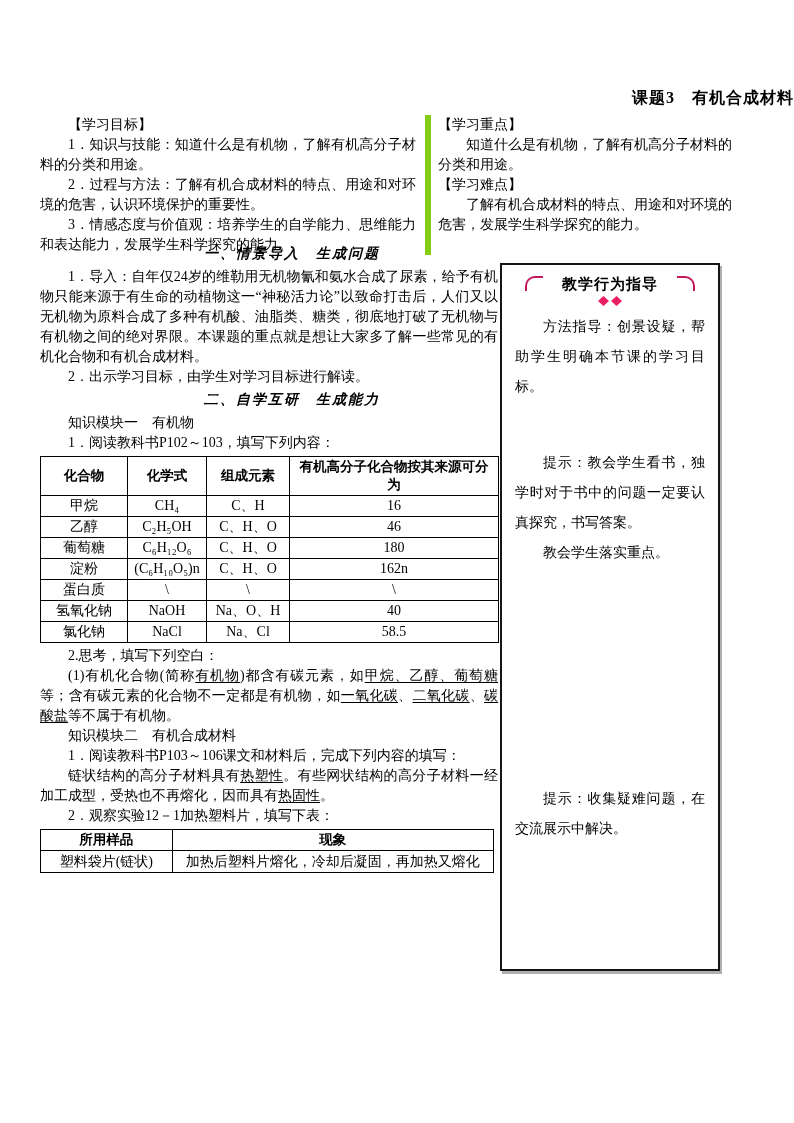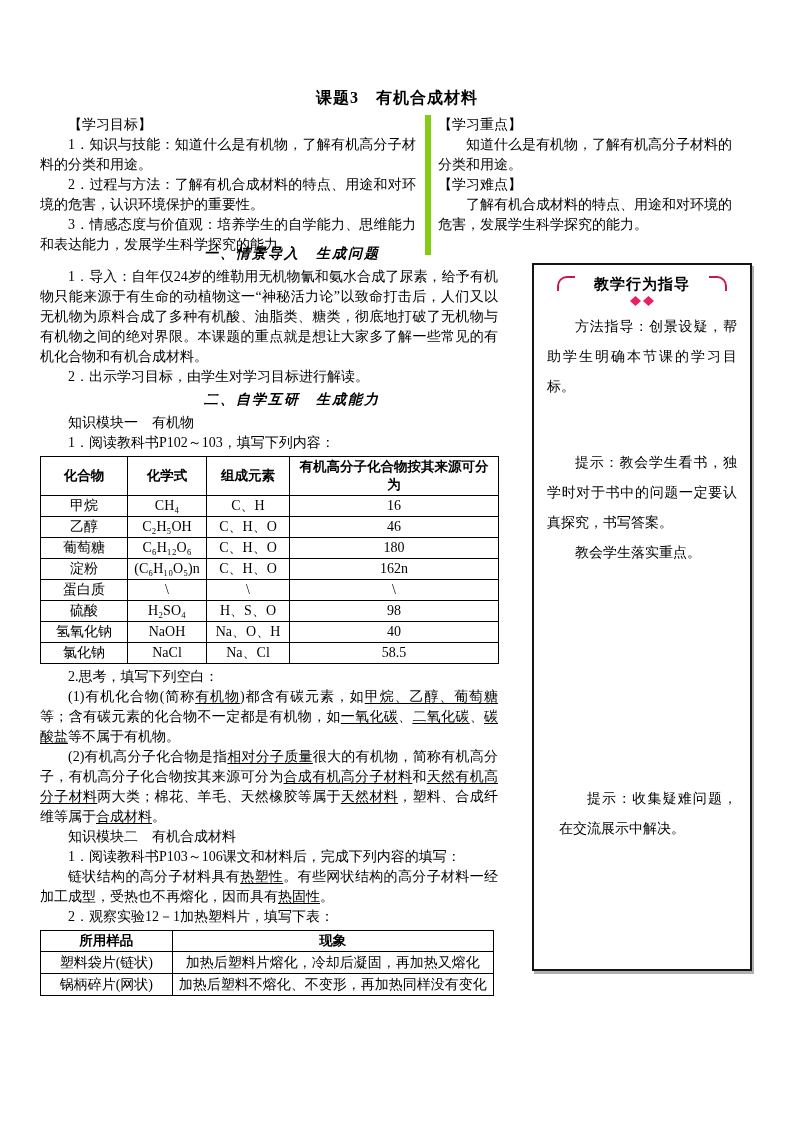--- a/index.html
+++ b/index.html
@@ -6,21 +6,21 @@
   body {
     width:794px; height:1123px; background:#ffffff; position:relative;
     font-family:"Liberation Serif","DejaVu Serif",serif;
     color:#000; font-size:14px; overflow:hidden;
   }
   p { margin:0; line-height:20px; text-align:justify; }
   .ind { text-indent:2em; }
 
   
   .doc-title {
-    padding-top:88px; text-align:center; font-weight:bold; font-size:16px;
+    padding-top:88px; text-align:right; font-weight:bold; font-size:16px;
     letter-spacing:1px;
   }
   .header-cols { display:flex; margin:6px 62px 0 40px; }
   .col-left  { width:376px; padding-right:9px; border-right:6px solid #84cc16; }
   .col-right { flex:1; padding-left:7px; }
 
   
   .main-col { position:absolute; left:40px; top:241px; width:458px; }
   .center-head {
     text-align:center; font-weight:bold; font-style:italic;
@@ -35,42 +35,42 @@
   }
   th { font-weight:bold; font-family:"Liberation Sans","DejaVu Sans",sans-serif; font-size:13.5px;margin-top:21px; }
   .t1 .c0{width:80px}.t1 .c1{width:72px}.t1 .c2{width:76px}.t1 .c3{width:202px}
   .t2 .c0{width:122px}.t2 .c1{width:308px}
   .t2 td { line-height:19px; }
 
   .ans { text-decoration:underline; text-underline-offset:2px; }
 
   
   .sidebar {
-    position:absolute; left:532px; top:263px; width:220px; height:708px;
+    position:absolute; left:500px; top:263px; width:220px; height:708px;
     border:2px solid #151515; box-sizing:border-box; padding:8px 13px;
     box-shadow:2px 3px 0 rgba(110,110,110,.55); background:#fff;
   }
   .badge { position:relative; width:170px; margin:0 auto; text-align:center; height:26px; }
   .badge-text { font-weight:bold; font-size:15px; letter-spacing:1px; line-height:22px; }
   .badge::before {
     content:""; position:absolute; left:0; top:3px; width:16px; height:13px;
     border-top:2px solid #c2185b; border-left:2px solid #c2185b;
     border-top-left-radius:10px;
   }
   .badge::after {
     content:""; position:absolute; right:0; top:3px; width:16px; height:13px;
     border-top:2px solid #c2185b; border-right:2px solid #c2185b;
     border-top-right-radius:10px;
   }
   .diamonds { text-align:center; line-height:0; margin-top:-3px; }
   .sb p { line-height:30px; }
   .sb-p1 { margin-top:6px; text-indent:2em; }
   .sb-p2 { margin-top:46px; text-indent:2em; }
   .sb-p3 { text-indent:2em; }
-  .sb-p4 { margin-top:216px; text-indent:2em;margin-left:12px; }
+  .sb-p4 { margin-top:216px; text-indent:2em; }
 </style>
 </head>
 <body>
 
 <div class="doc-title">课题3　有机合成材料</div>
 
 <div class="header-cols">
   <div class="col-left">
     <p class="ind">【学习目标】</p>
     <p class="ind">1．知识与技能：知道什么是有机物，了解有机高分子材料的分类和用途。</p>
@@ -126,62 +126,51 @@
       <td>C、H、O</td>
       <td>162n</td>
     </tr>
     <tr>
       <td>蛋白质</td>
       <td>\</td>
       <td>\</td>
       <td>\</td>
     </tr>
     <tr>
-      <td>硫酸</td>
-      <td>H₂SO₄</td>
-      <td>H、S、O</td>
-      <td>98</td>
-    </tr>
-    <tr>
       <td>氢氧化钠</td>
       <td>NaOH</td>
       <td>Na、O、H</td>
       <td>40</td>
     </tr>
     <tr>
       <td>氯化钠</td>
       <td>NaCl</td>
       <td>Na、Cl</td>
       <td>58.5</td>
     </tr>
   </tbody>
     </table>
 
   <p class="ind">2.思考，填写下列空白：</p>
   <p class="ind"><span>(1)有机化合物(简称</span><span class="ans">有机物</span><span>)都含有碳元素，如</span><span class="ans">甲烷、乙醇、葡萄糖</span><span>等；含有碳元素的化合物不一定都是有机物，如</span><span class="ans">一氧化碳</span><span>、</span><span class="ans">二氧化碳</span><span>、</span><span class="ans">碳酸盐</span><span>等不属于有机物。</span></p>
-  <p class="ind"><span>(2)有机高分子化合物是指</span><span class="ans">相对分子质量</span><span>很大的有机物，简称有机高分子，有机高分子化合物按其来源可分为</span><span class="ans">合成有机高分子材料</span><span>和</span><span class="ans">天然有机高分子材料</span><span>两大类；棉花、羊毛、天然橡胶等属于</span><span class="ans">天然材料</span><span>，塑料、合成纤维等属于</span><span class="ans">合成材料</span><span>。</span></p>
 
   <p class="module-head">知识模块二　有机合成材料</p>
   <p class="ind">1．阅读教科书P103～106课文和材料后，完成下列内容的填写：</p>
   <p class="ind"><span>链状结构的高分子材料具有</span><span class="ans">热塑性</span><span>。有些网状结构的高分子材料一经加工成型，受热也不再熔化，因而具有</span><span class="ans">热固性</span><span>。</span></p>
   <p class="ind">2．观察实验12－1加热塑料片，填写下表：</p>
 
   <table class="t2">
     <tbody>
         <tr>
       <th class="c0">所用样品</th>
       <th class="c1">现象</th>
     </tr>
     <tr>
       <td>塑料袋片(链状)</td>
       <td>加热后塑料片熔化，冷却后凝固，再加热又熔化</td>
-    </tr>
-    <tr>
-      <td>锅柄碎片(网状)</td>
-      <td>加热后塑料不熔化、不变形，再加热同样没有变化</td>
     </tr>
   </tbody>
     </table>
 </div>
 
 <div class="sidebar sb">
   <div class="badge">
     <span class="badge-text">教学行为指导</span>
   </div>
   <div class="diamonds">

